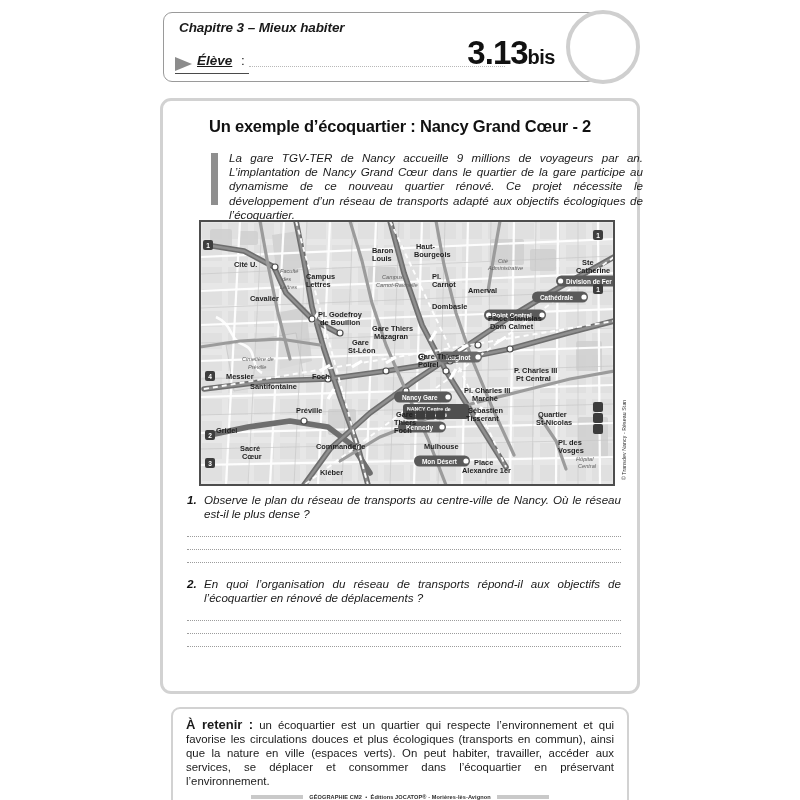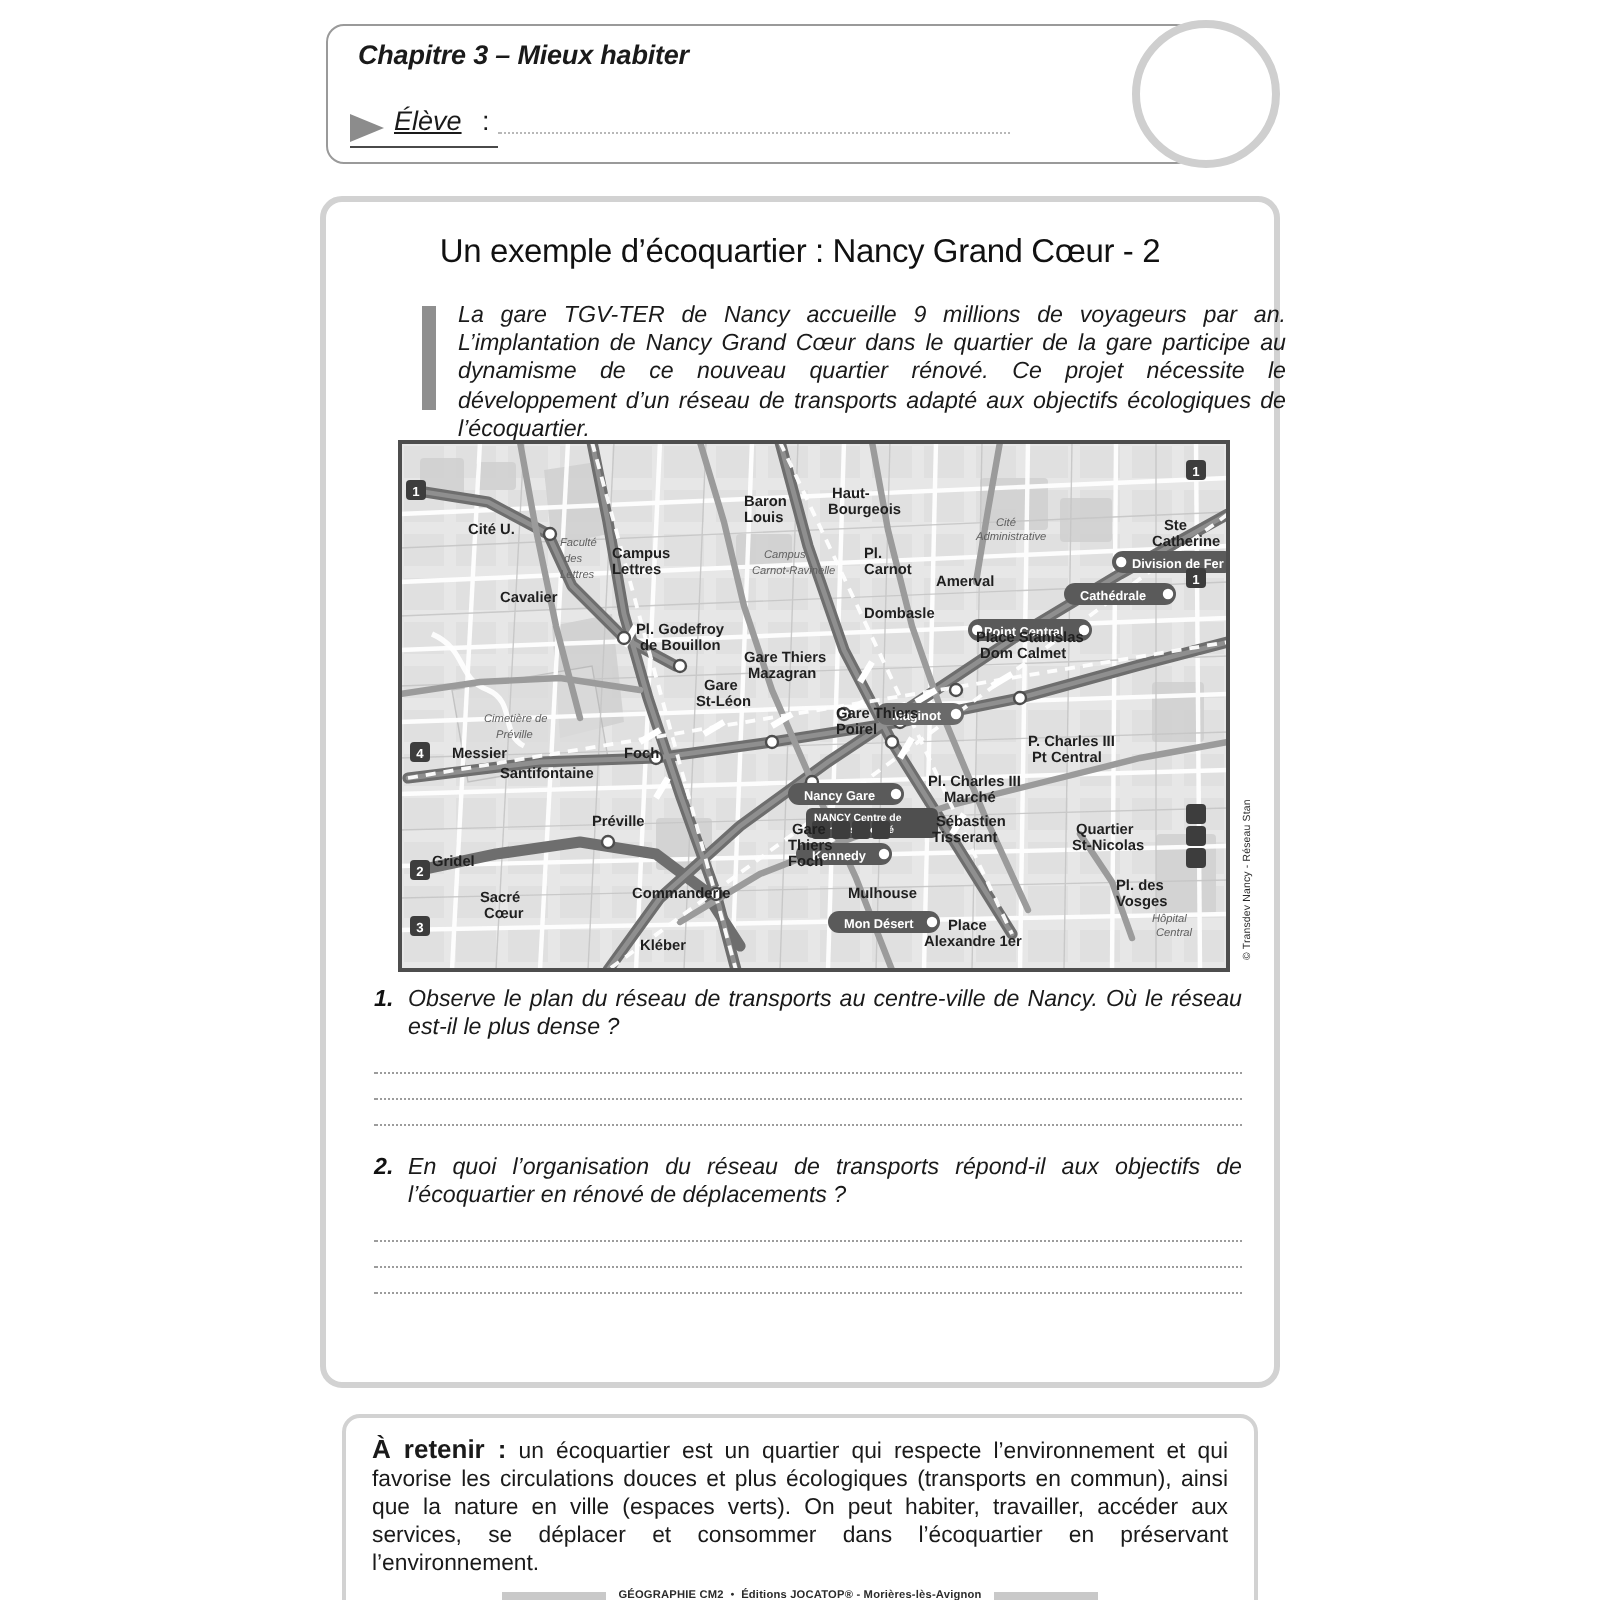--- a/index.html
+++ b/index.html
@@ -57,21 +57,21 @@
     left: 0; top: 5px;
     width: 0; height: 0;
     border-top: 7px solid transparent;
     border-bottom: 7px solid transparent;
     border-left: 17px solid #8c8c8c;
   }
   .eleve-label {
     position: absolute;
     left: 22px; top: 1px;
     font-style: italic;
-    font-weight: normal;
+    font-weight: bold;
     font-size: 13.5px;
     color: #1a1a1a;
     text-decoration: underline;
     white-space: nowrap;
   }
   .eleve-colon {
     position: absolute;
     left: 66px; top: 1px;
     font-size: 13.5px;
     color: #1a1a1a;
@@ -137,21 +137,21 @@
     background: #ffffff;
   }
 
   .doc-title {
     position: absolute;
     left: 0;
     top: 16px;
     width: 100%;
     text-align: center;
     font-size: 16.5px;
-    font-weight: normal;
+    font-weight: bold;
     color: #111111;
     letter-spacing: -0.2px;
   }
 
   
   .intro-wrap {
     position: absolute;
     left: 24px;
     top: 50px;
     width: 432px;
@@ -299,20 +299,21 @@
   <div class="chapter-line">Chapitre 3 – Mieux habiter</div>
 
   <div class="eleve-row">
     <div class="eleve-arrow"></div>
     <div class="eleve-label">Élève</div>
     <div class="eleve-colon">:</div>
     <div class="eleve-underline"></div>
     <div class="eleve-dots"></div>
   </div>
 
+  <div class="ref-number"><span>3.13</span><span class="bis">bis</span></div>
 </div>
 
 <div class="logo-wrap">
   <div class="logo-ring"></div>
   <svg width="76" height="82" viewBox="0 0 76 82">
     <path d="M22 16 L30 12 L37 15 L44 11 L50 16 L58 14 L61 21 L66 26 L62 33 L64 41 L60 48 L62 55 L56 60 L52 67 L45 65 L38 70 L31 66 L24 68 L19 62 L13 57 L16 49 L12 42 L15 34 L12 27 L17 21 Z" fill="#ffffff" stroke="#1a1a1a" stroke-width="2.1" stroke-linejoin="round"></path>
     <path d="M25 44 L38 31 L51 44" fill="none" stroke="#1a1a1a" stroke-width="2.4" stroke-linejoin="round" stroke-linecap="round"></path>
     <path d="M29 43 L29 60 L47 60 L47 43" fill="none" stroke="#1a1a1a" stroke-width="2.4" stroke-linejoin="round"></path>
     <path d="M34 60 L34 50 L42 50 L42 60" fill="none" stroke="#1a1a1a" stroke-width="2.2" stroke-linejoin="round"></path>
   </svg>

